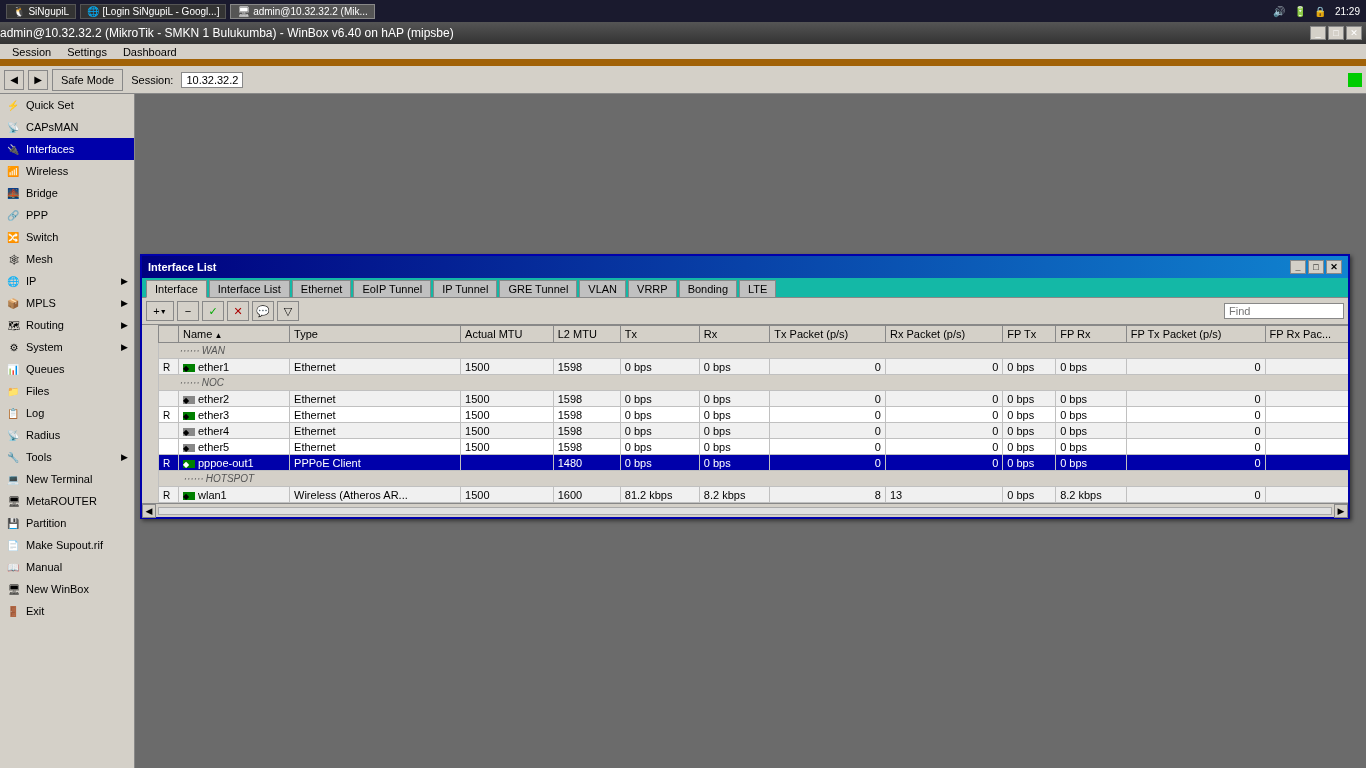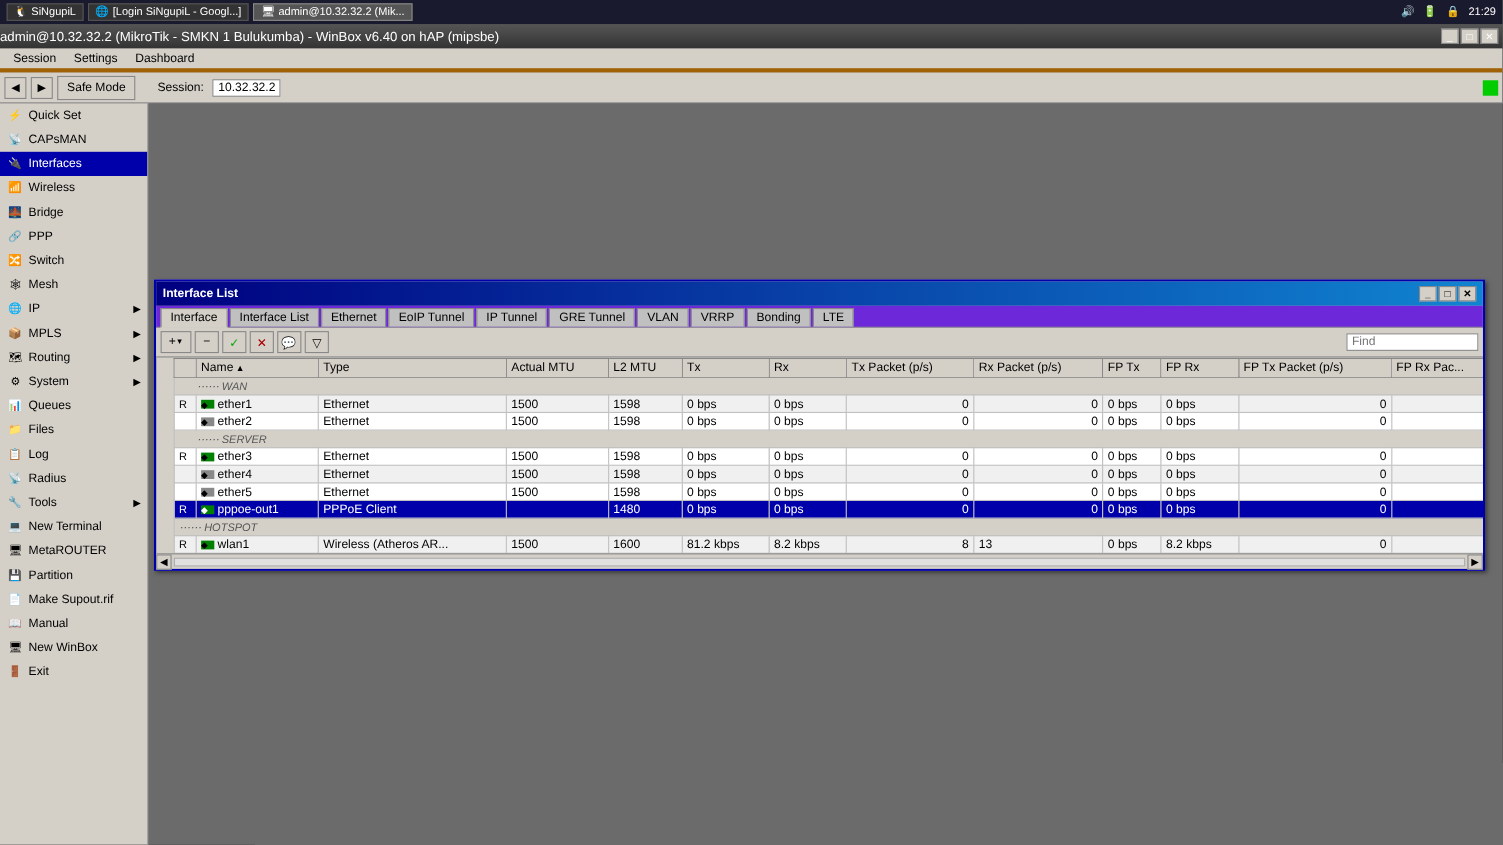--- a/index.html
+++ b/index.html
@@ -2,27 +2,27 @@
 <html><head>
   <meta charset="utf-8">
   <style>
     * { margin: 0; padding: 0; box-sizing: border-box; }
     body { font-family: 'Segoe UI', Tahoma, Geneva, Verdana, sans-serif; font-size: 11px; background: #4a4a4a; color: #000; width: 1366px; height: 768px; overflow: hidden; }
 
     
     #title-bar { background: linear-gradient(to bottom, #555, #333); color: #fff; text-align: left; padding: 4px 0; font-size: 12px; height: 22px; line-height: 14px; }
 
     
-    #menu-bar { background: #d4d0c8; height: 22px; display: flex; align-items: center; padding: 0 4px; border-bottom: 4px solid #a16207; }
+    #menu-bar { background: #d4d0c8; height: 22px; display: flex; align-items: center; padding: 0 4px; border-bottom: 7px solid #a16207; }
     .menu-item { padding: 2px 8px; cursor: pointer; font-size: 11px; }
 
     
     #toolbar { background: #d4d0c8; height: 28px; display: flex; align-items: center; padding: 2px 4px; border-bottom: 1px solid #888; gap: 4px; }
     .toolbar-btn { background: #d4d0c8; border: 1px solid #888; padding: 2px 8px; font-size: 11px; cursor: pointer; height: 22px; }
-    .session-label { font-size: 11px; margin-left: 16px; }
+    .session-label { font-size: 11px; margin-left: 4px; }
     .session-value { background: #fff; border: 1px solid #888; padding: 1px 4px; font-size: 11px; margin-left: 4px; }
     .status-dot { width: 12px; height: 12px; background: #00cc00; margin-left: auto; }
 
     
     #main { display: flex; height: calc(768px - 22px - 22px - 22px - 28px); }
 
     
     #sidebar { width: 135px; background: #d4d0c8; border-right: 1px solid #888; overflow-y: auto; flex-shrink: 0; }
     .sidebar-item { display: flex; align-items: center; gap: 4px; padding: 3px 6px; cursor: pointer; font-size: 11px; white-space: nowrap; }
     .sidebar-item.has-sub::after { content: '▶'; margin-left: auto; font-size: 9px; }
@@ -31,21 +31,21 @@
     
     #content { flex: 1; background: #6b6b6b; position: relative; overflow: hidden; }
 
     
     #interface-window { position: absolute; top: 160px; left: 5px; width: 1210px; background: #d4d0c8; border: 2px solid #0000aa; box-shadow: 2px 2px 4px rgba(0,0,0,0.5); }
     .window-titlebar { background: linear-gradient(to right, #000080, #1084d0); color: #fff; padding: 3px 6px; display: flex; align-items: center; justify-content: space-between; font-size: 11px; font-weight: bold; height: 22px; }
     .window-controls { display: flex; gap: 2px; }
     .win-btn { width: 16px; height: 14px; background: #d4d0c8; border: 1px solid #888; display: flex; align-items: center; justify-content: center; font-size: 9px; cursor: pointer; color: #000; }
 
     
-    .tab-bar { display: flex; background: #6d28d9; padding: 2px 4px 0 4px; border-bottom: 1px solid #888; flex-wrap: nowrap; align-items: flex-end; }
+    .tab-bar { display: flex; background: #14b8a6; padding: 2px 4px 0 4px; border-bottom: 1px solid #888; flex-wrap: nowrap; align-items: flex-end; }
     .tab { padding: 2px 8px; border: 1px solid #888; border-bottom: none; background: #c0c0c0; cursor: pointer; font-size: 11px; margin-right: 2px; }
     .tab.active { background: #d4d0c8; border-bottom: 1px solid #d4d0c8; margin-bottom: -1px; }
 
     
     .win-toolbar { display: flex; align-items: center; padding: 3px 4px; gap: 3px; background: #d4d0c8; border-bottom: 1px solid #888; }
     .win-tool-btn { background: #d4d0c8; border: 1px solid #888; width: 22px; height: 20px; display: flex; align-items: center; justify-content: center; cursor: pointer; font-size: 11px; }
     .search-box { margin-left: auto; background: #fff; border: 1px solid #888; padding: 1px 4px; width: 120px; font-size: 11px; color: #aaa; }
 
     
     .interface-table { width: 100%; border-collapse: collapse; font-size: 11px; margin-left: 16px; }
@@ -292,43 +292,43 @@
                 <td>
                   <span style="text-align:right;display:block;">0</span>
                 </td>
                 <td><span>0 bps</span></td>
                 <td><span>0 bps</span></td>
                 <td>
                   <span style="text-align:right;display:block;">0</span>
                 </td>
                 <td><span></span></td>
               </tr>
+              <tr class="group-row">
+                <td colspan="13" style="padding-left: 20px; color: rgb(85, 85, 85); font-size: 10px;"><span>⋯⋯ NOC</span></td>
+              </tr>
               <tr>
                 <td><span style="font-size:10px;"></span></td>
                 <td><span><span style="display:inline-block;width:12px;height:8px;background:#888;margin-right:3px;font-size:8px;">◆</span>ether2</span></td>
                 <td><span>Ethernet</span></td>
                 <td><span>1500</span></td>
                 <td><span>1598</span></td>
                 <td><span>0 bps</span></td>
                 <td><span>0 bps</span></td>
                 <td>
                   <span style="text-align:right;display:block;">0</span>
                 </td>
                 <td>
                   <span style="text-align:right;display:block;">0</span>
                 </td>
                 <td><span>0 bps</span></td>
                 <td><span>0 bps</span></td>
                 <td>
                   <span style="text-align:right;display:block;">0</span>
                 </td>
                 <td><span></span></td>
-              </tr>
-              <tr class="group-row">
-                <td colspan="13" style="padding-left: 20px; color: rgb(85, 85, 85); font-size: 10px;"><span>⋯⋯ SERVER</span></td>
               </tr>
               <tr>
                 <td><span style="font-size:10px;">R</span></td>
                 <td><span><span style="display:inline-block;width:12px;height:8px;background:#008000;margin-right:3px;font-size:8px;">◆</span>ether3</span></td>
                 <td><span>Ethernet</span></td>
                 <td><span>1500</span></td>
                 <td><span>1598</span></td>
                 <td><span>0 bps</span></td>
                 <td><span>0 bps</span></td>
                 <td>
@@ -401,21 +401,21 @@
                   <span style="text-align:right;display:block;">0</span>
                 </td>
                 <td><span>0 bps</span></td>
                 <td><span>0 bps</span></td>
                 <td>
                   <span style="text-align:right;display:block;">0</span>
                 </td>
                 <td><span></span></td>
               </tr>
               <tr class="group-row">
-                <td colspan="13" style="padding-left: 4px; color: rgb(85, 85, 85); font-size: 10px;"><span>⋯⋯ HOTSPOT</span></td>
+                <td colspan="13" style="padding-left: 24px; color: rgb(85, 85, 85); font-size: 10px;"><span>⋯⋯ HOTSPOT</span></td>
               </tr>
               <tr>
                 <td><span style="font-size:10px;">R</span></td>
                 <td><span><span style="display:inline-block;width:12px;height:8px;background:#008000;margin-right:3px;font-size:8px;">◆</span>wlan1</span></td>
                 <td><span>Wireless (Atheros AR...</span></td>
                 <td><span>1500</span></td>
                 <td><span>1600</span></td>
                 <td><span>81.2 kbps</span></td>
                 <td><span>8.2 kbps</span></td>
                 <td>

